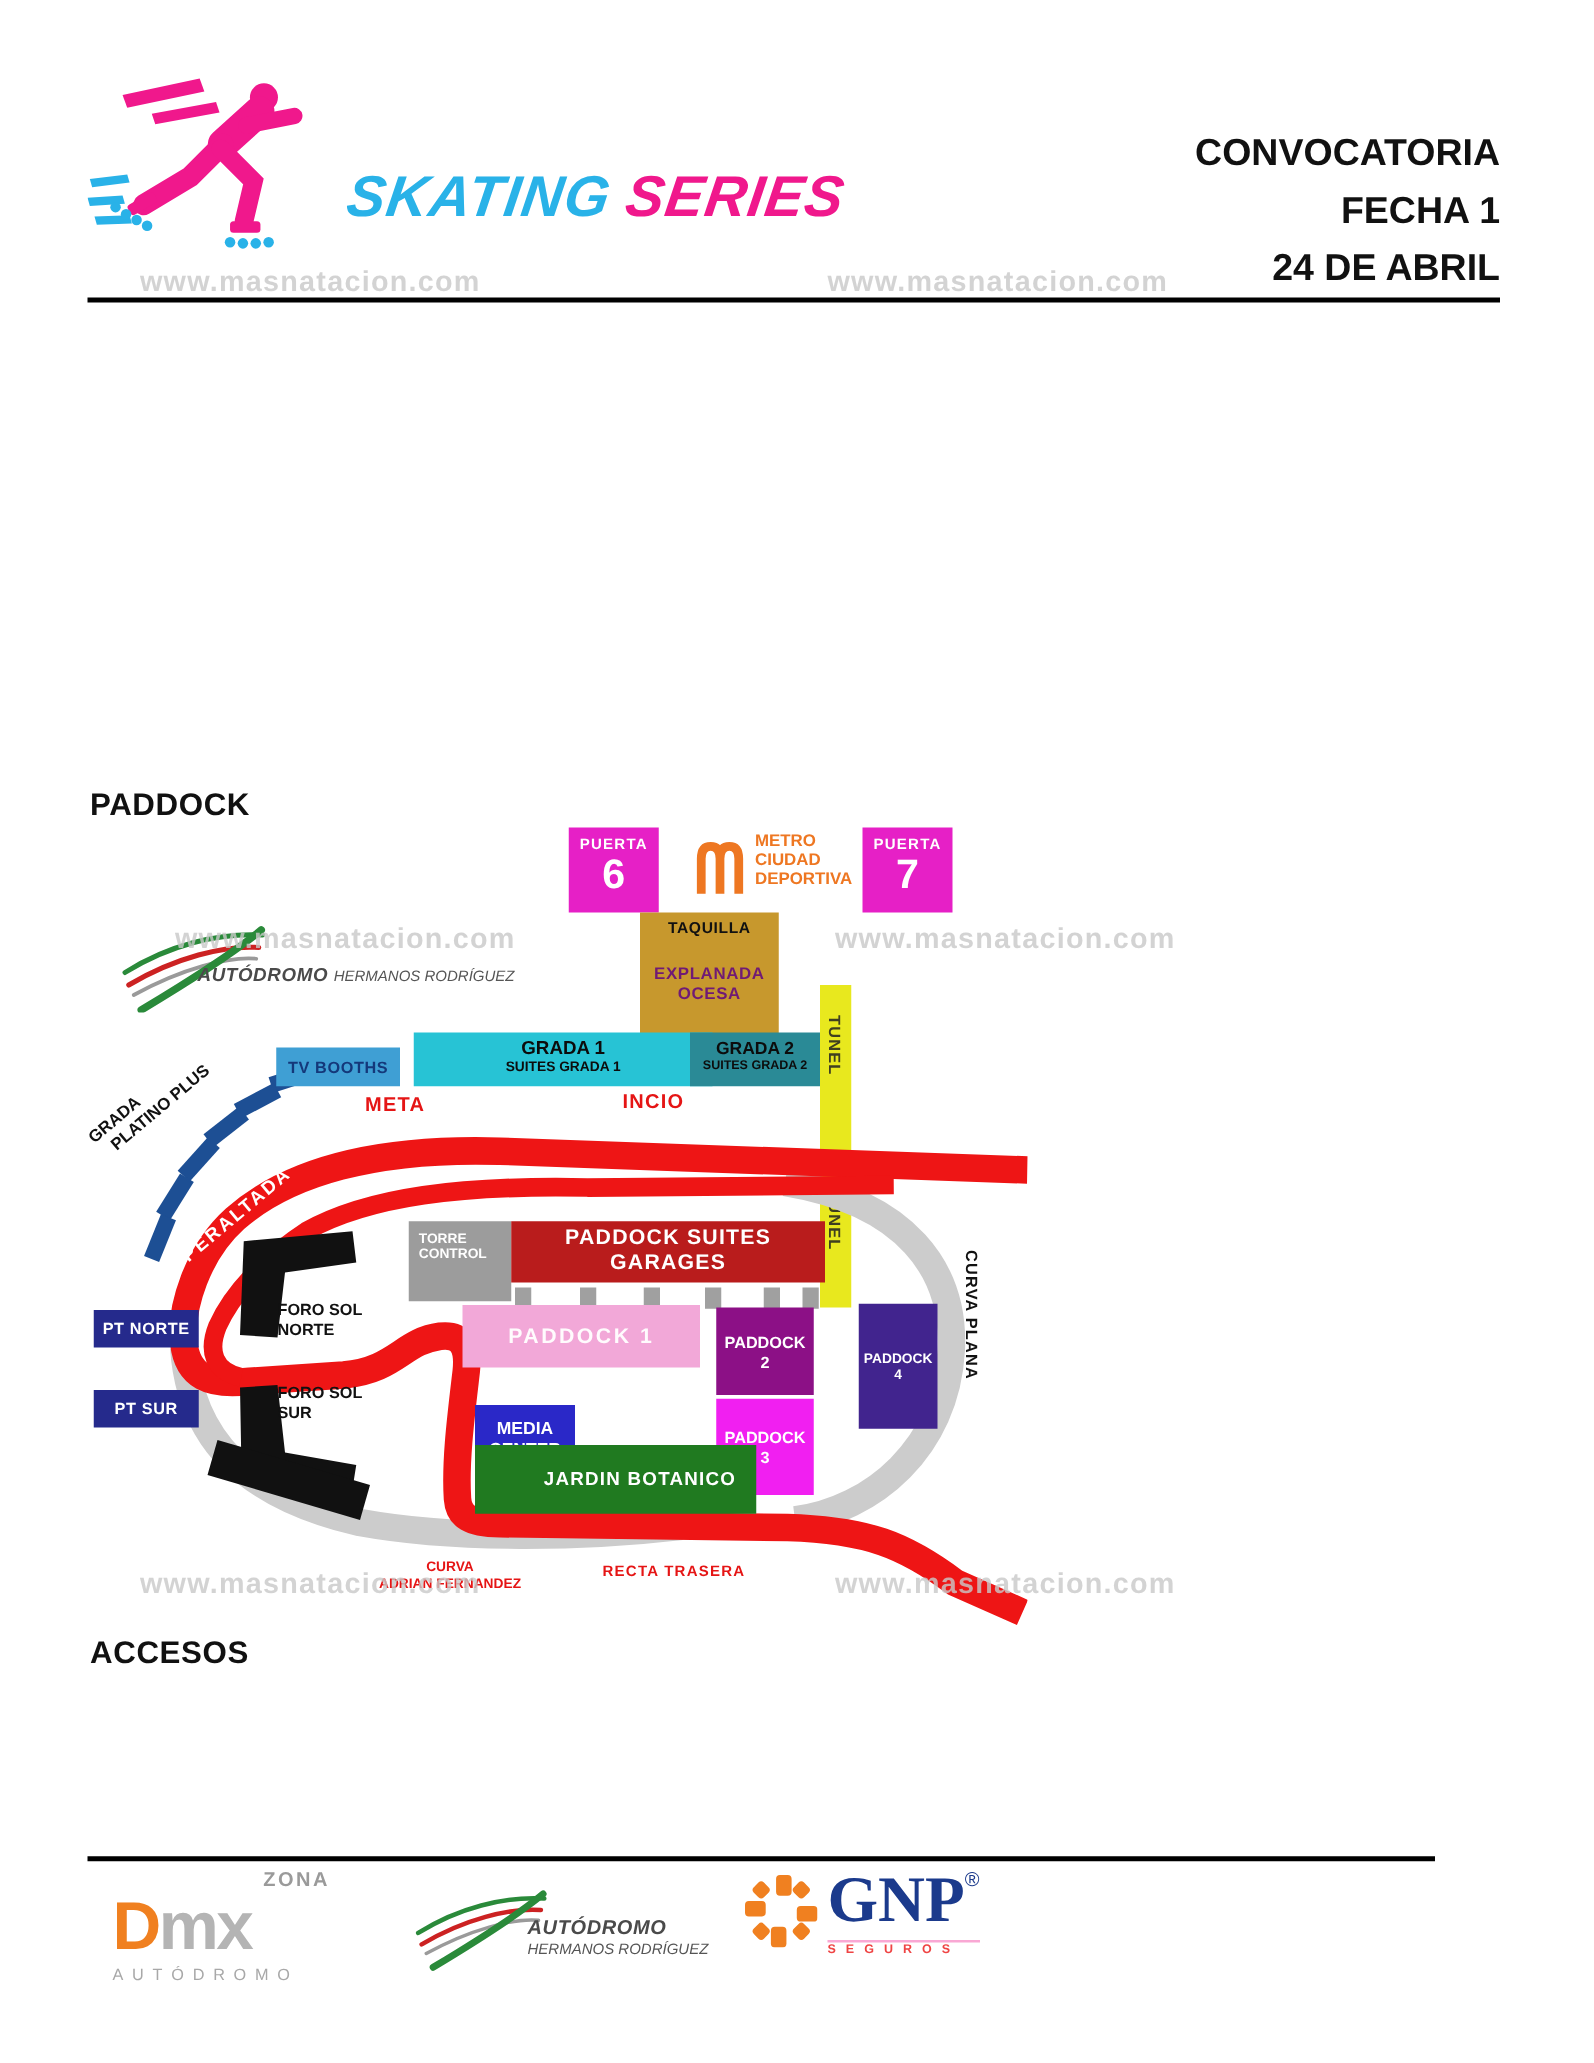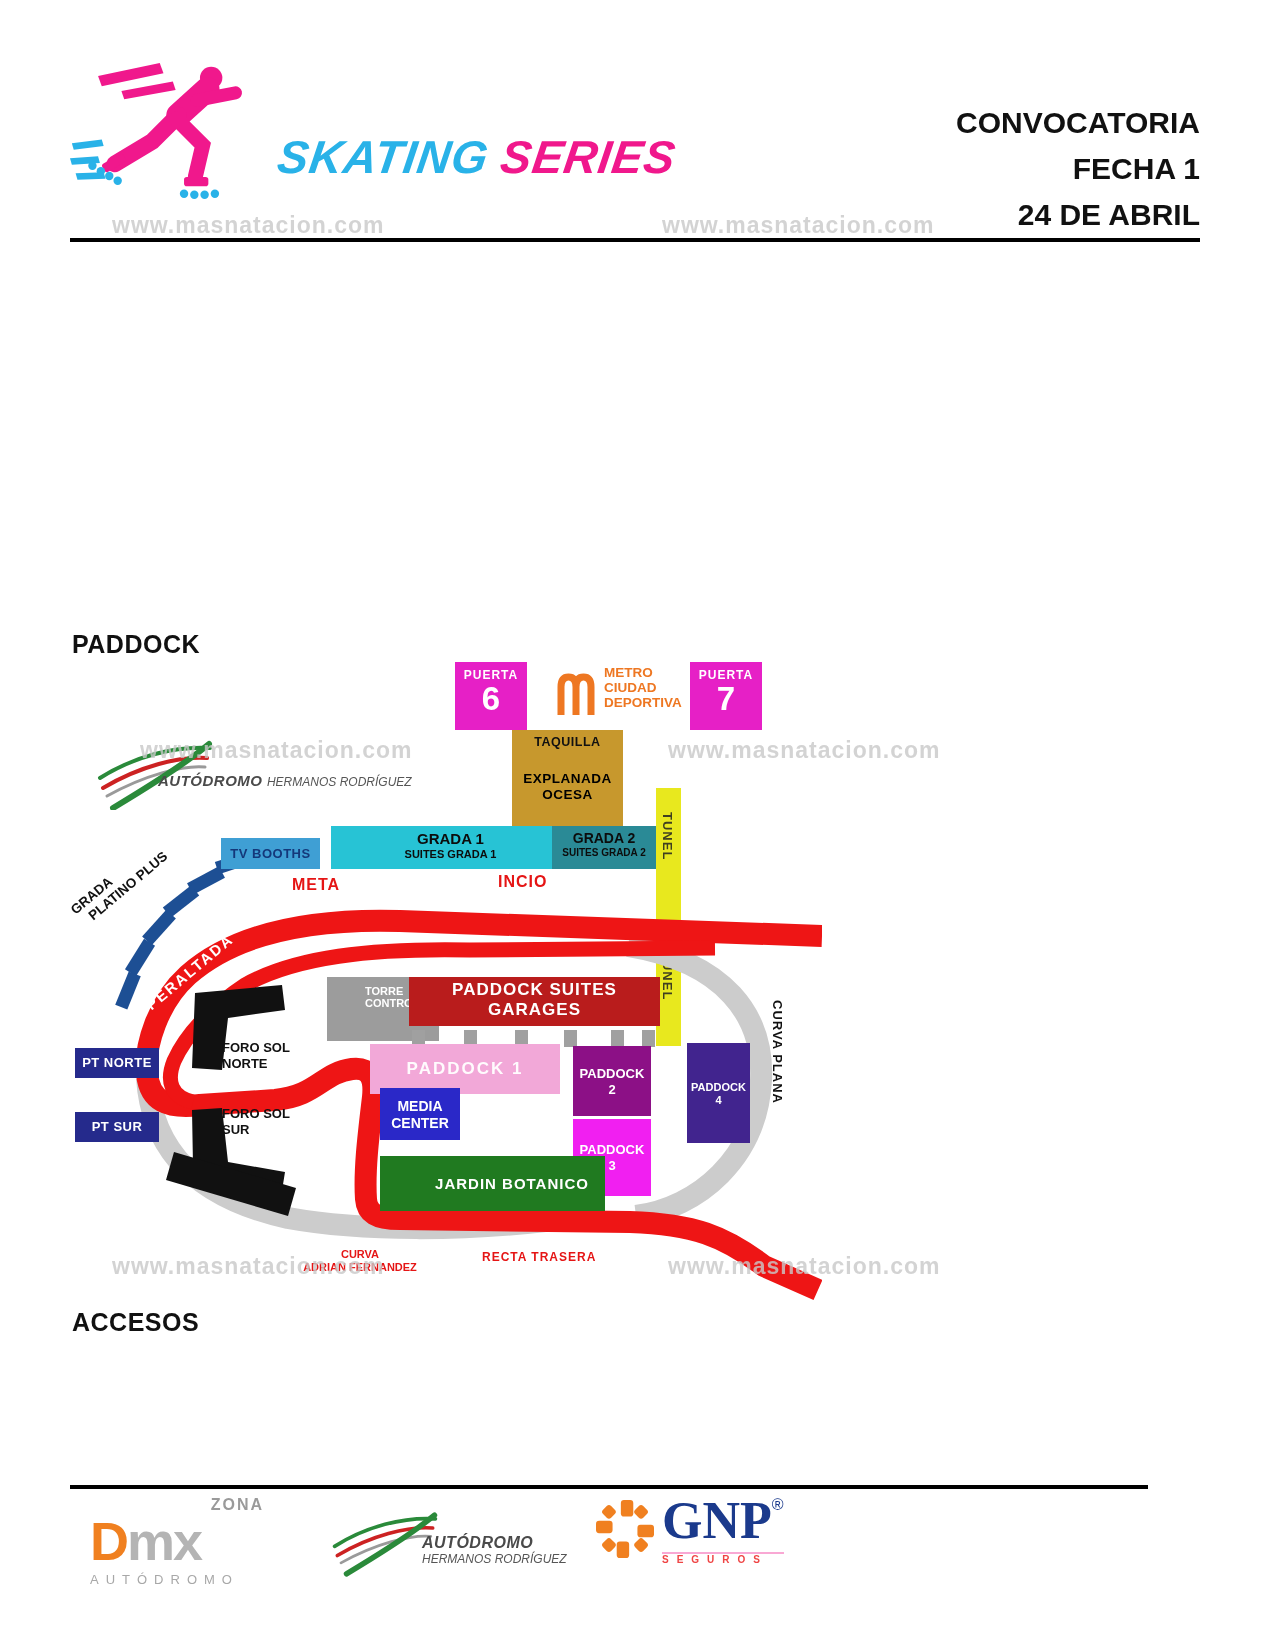--- a/index.html
+++ b/index.html
@@ -19,21 +19,21 @@
 
   
   .map{position:absolute;left:70px;top:660px;width:752px;height:645px;}.map .lyr2{z-index:2}.map .lyr3{z-index:3}
   .mbox{position:absolute;z-index:3;text-align:center;color:#fff;font-weight:bold;}
   .gate{width:72px;height:68px;background:#e620c6;}
   .gate .gl{font-size:12px;letter-spacing:1px;margin-top:6px;}
   .gate .gn{font-size:33px;line-height:34px;}
   .metro-txt{color:#ee7722;font-weight:bold;font-size:13.5px;line-height:15px;text-align:left;}
   .taq{width:111px;height:103px;background:#c7982d;}
   .taq .tq{color:#111;font-size:12.5px;margin-top:5px;letter-spacing:.5px;}
-  .taq .ex{color:#000000;font-size:13.5px;line-height:16px;margin-top:22px;letter-spacing:.5px;}
+  .taq .ex{color:#701a75;font-size:13.5px;line-height:16px;margin-top:22px;letter-spacing:.5px;}
   .tunel{width:25px;background:#e8e81e;z-index:1;}
   .vtxt{writing-mode:vertical-rl;font-weight:bold;}
   .tunel-lab{color:#3f3f20;font-size:13px;letter-spacing:1px;z-index:1;}
   .tvb{width:99px;height:31px;background:#3f9fd4;color:#14387a;font-size:13px;line-height:31px;letter-spacing:.5px;}
   .grada{color:#0c0c0c;}
   .grada .l1{font-size:15px;margin-top:4px;}
   .grada .l2{font-size:11px;margin-top:1px;}
   .redlab{color:#e51515;font-weight:bold;z-index:4;}
   .dash{position:absolute;width:36px;height:13px;background:#1d4f94;z-index:2;}
   .gplat{color:#111;font-weight:bold;font-size:13.5px;line-height:16px;z-index:2;
@@ -186,21 +186,21 @@
     </div>
     <div class="dash" style="left:146px;top:196px;transform:rotate(-18deg);"></div>
     <div class="dash" style="left:118px;top:214px;transform:rotate(-28deg);"></div>
     <div class="dash" style="left:93px;top:235px;transform:rotate(-38deg);"></div>
     <div class="dash" style="left:71px;top:261px;transform:rotate(-48deg);"></div>
     <div class="dash" style="left:52px;top:291px;transform:rotate(-58deg);"></div>
     <div class="dash" style="left:40px;top:324px;transform:rotate(-68deg);"></div>
 
     <div class="abs peral" style="left:78px;top:338px;">PERALTADA</div>
 
-    <div class="mbox grybox" style="left:257px;top:317px;width:82px;height:64px;background:#9c9c9c;text-align:left;padding-left:30px;">
+    <div class="mbox grybox" style="left:257px;top:317px;width:82px;height:64px;background:#9c9c9c;text-align:left;">
       <div style="font-size:11px;margin:8px 0 0 8px;">
         <div>TORRE</div>
         <div>CONTROL</div>
       </div>
     </div>
     <div class="mbox grybox" style="left:339px;top:317px;width:251px;height:49px;">
       <div style="font-size:17px;letter-spacing:1px;margin-top:3px;">
         <div>PADDOCK SUITES</div>
         <div>GARAGES</div>
       </div>
@@ -218,21 +218,21 @@
       <div>2</div>
     </div>
     <div class="mbox pdk" style="left:503px;top:459px;width:78px;height:77px;background:#f11ff1;font-size:13px;">
       <div>PADDOCK</div>
       <div>3</div>
     </div>
     <div class="mbox pdk" style="left:617px;top:383px;width:63px;height:100px;background:#41248e;font-size:11px;">
       <div>PADDOCK</div>
       <div>4</div>
     </div>
-    <div class="mbox pdk" style="left:310px;top:428px;width:80px;height:52px;background:#2a28c8;font-size:14px;">
+    <div class="mbox pdk" style="left:310px;top:464px;width:80px;height:52px;background:#2a28c8;font-size:14px;">
       <div>MEDIA</div>
       <div>CENTER</div>
     </div>
     <div class="mbox" style="left:310px;top:496px;width:186px;height:55px;background:#207a20;font-size:15px;line-height:55px;letter-spacing:1px;padding-left:39px;">JARDIN BOTANICO</div>
 
     <div class="mbox navybox" style="left:5px;top:388px;">PT NORTE</div>
     <div class="mbox navybox" style="left:5px;top:452px;">PT SUR</div>
     <div class="abs forotxt" style="left:152px;top:380px;">
       <div>FORO SOL</div>
       <div>NORTE</div>

